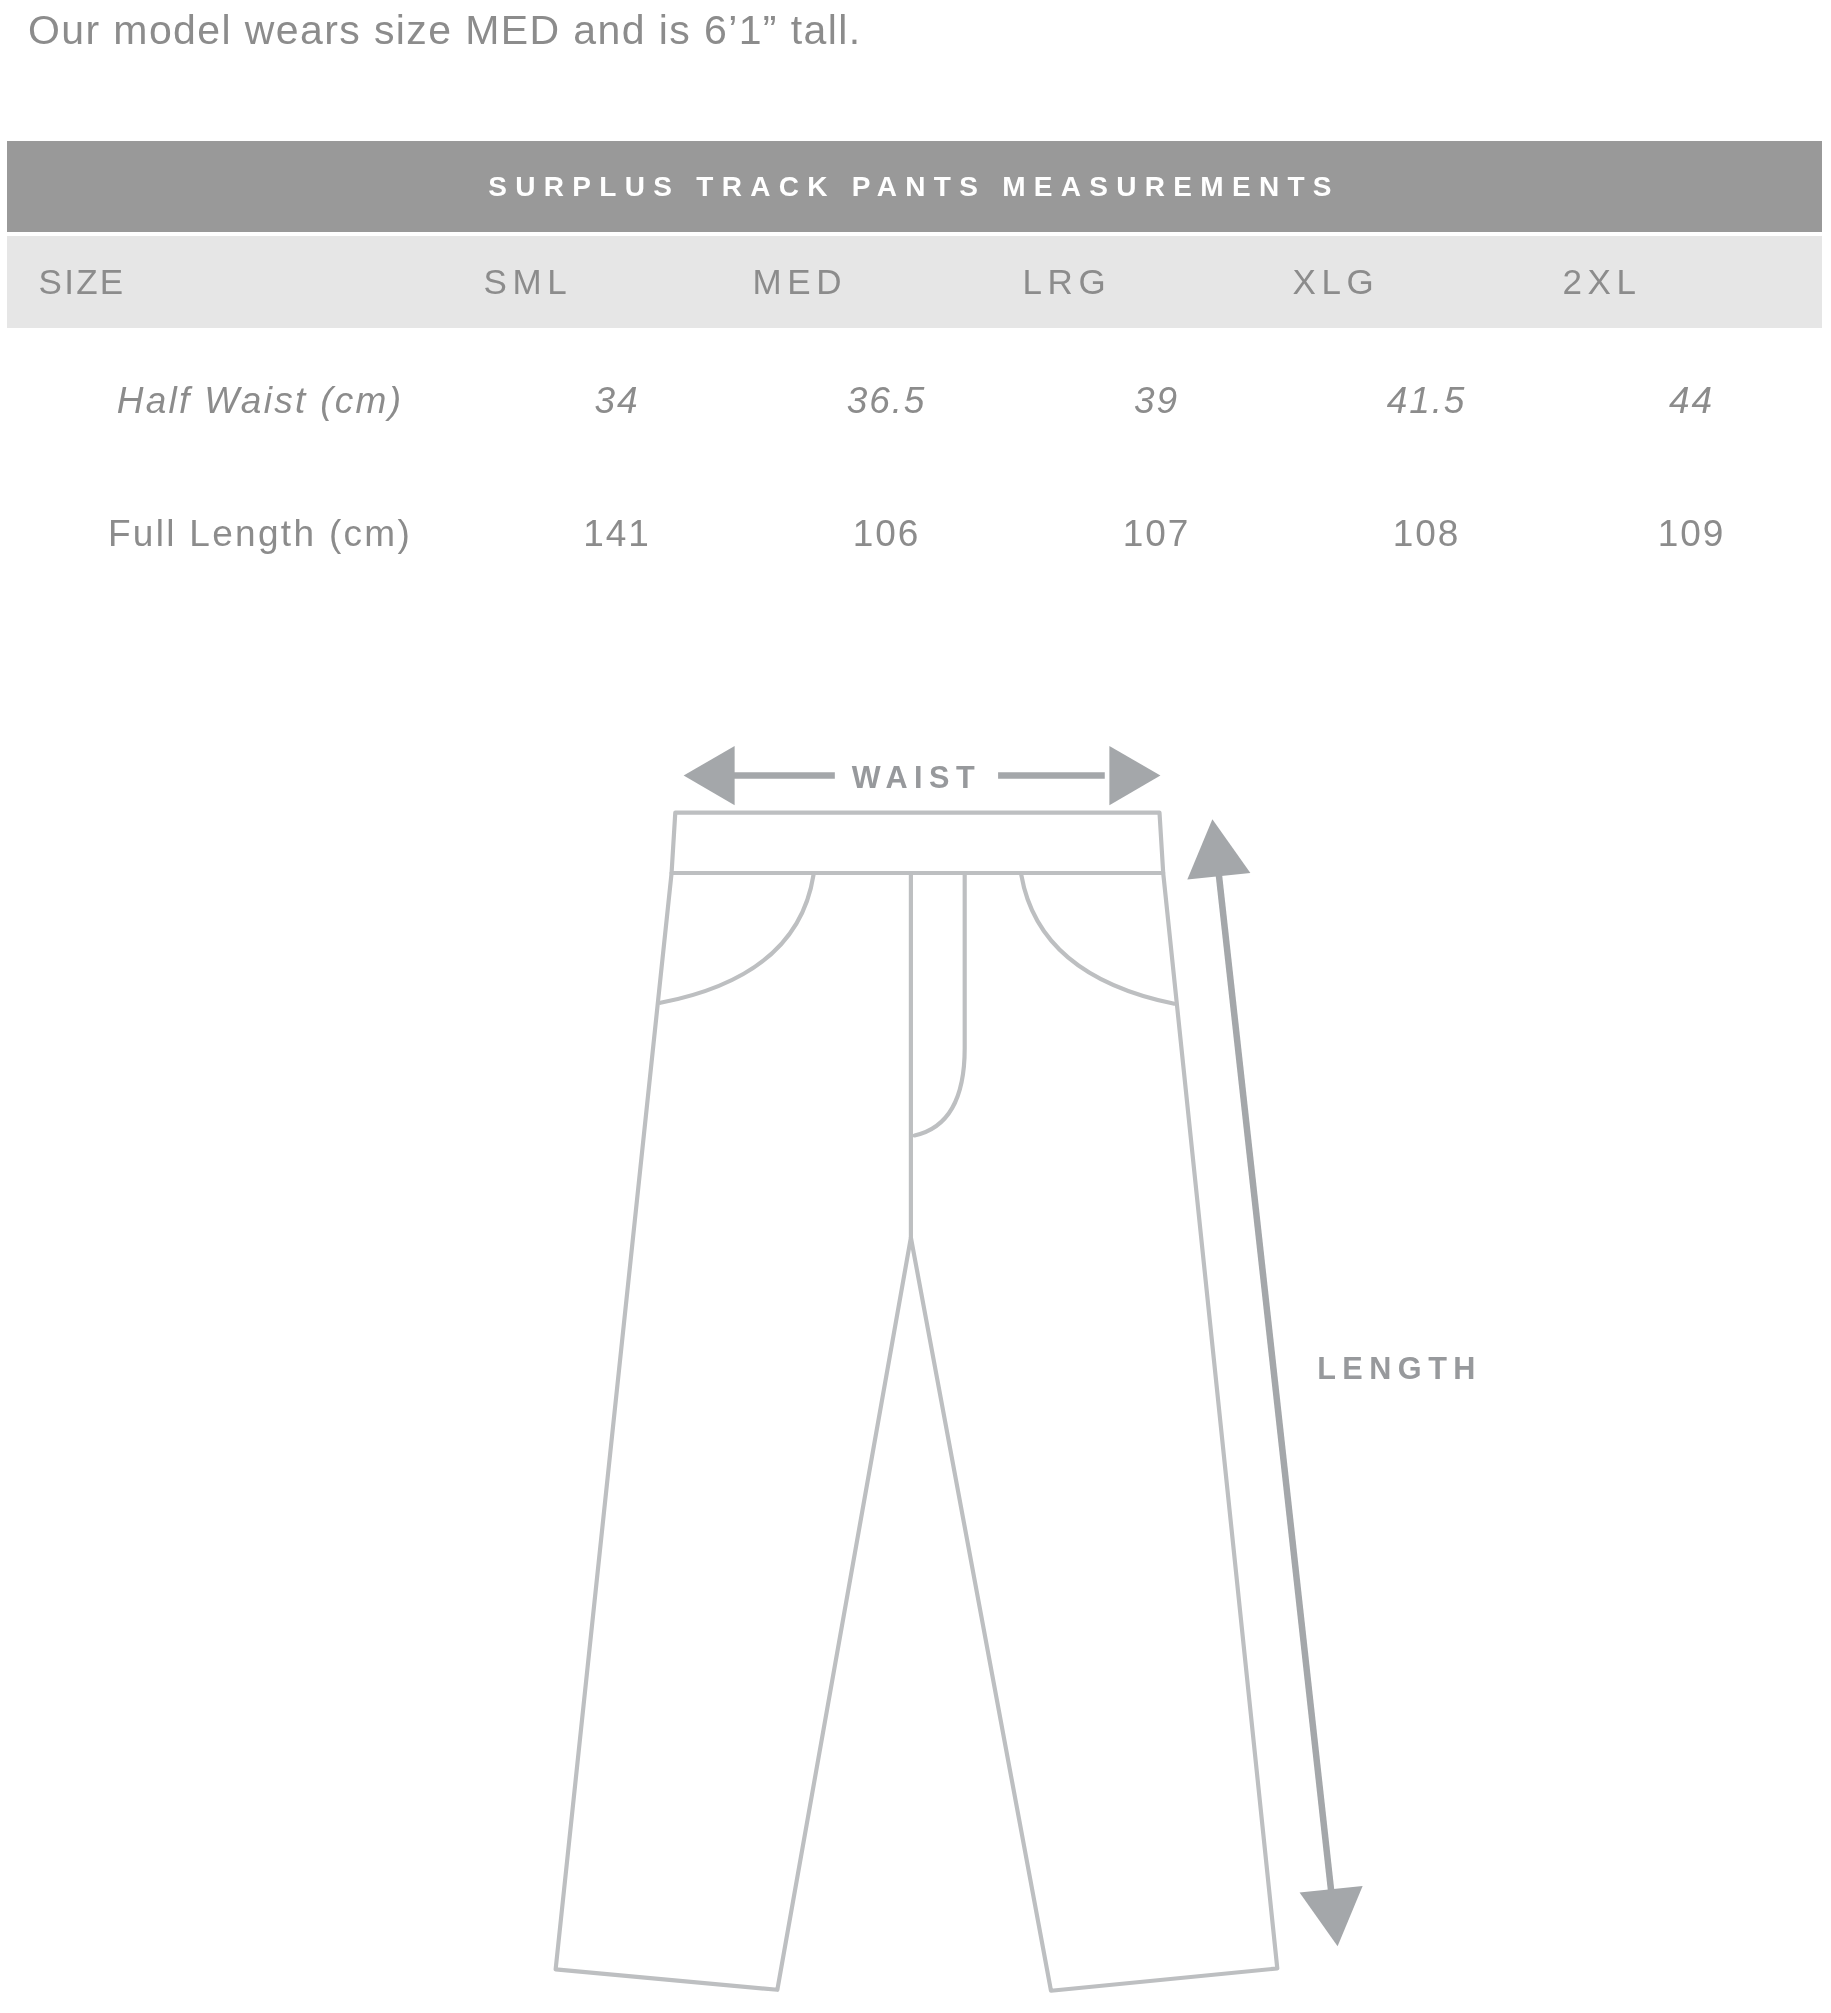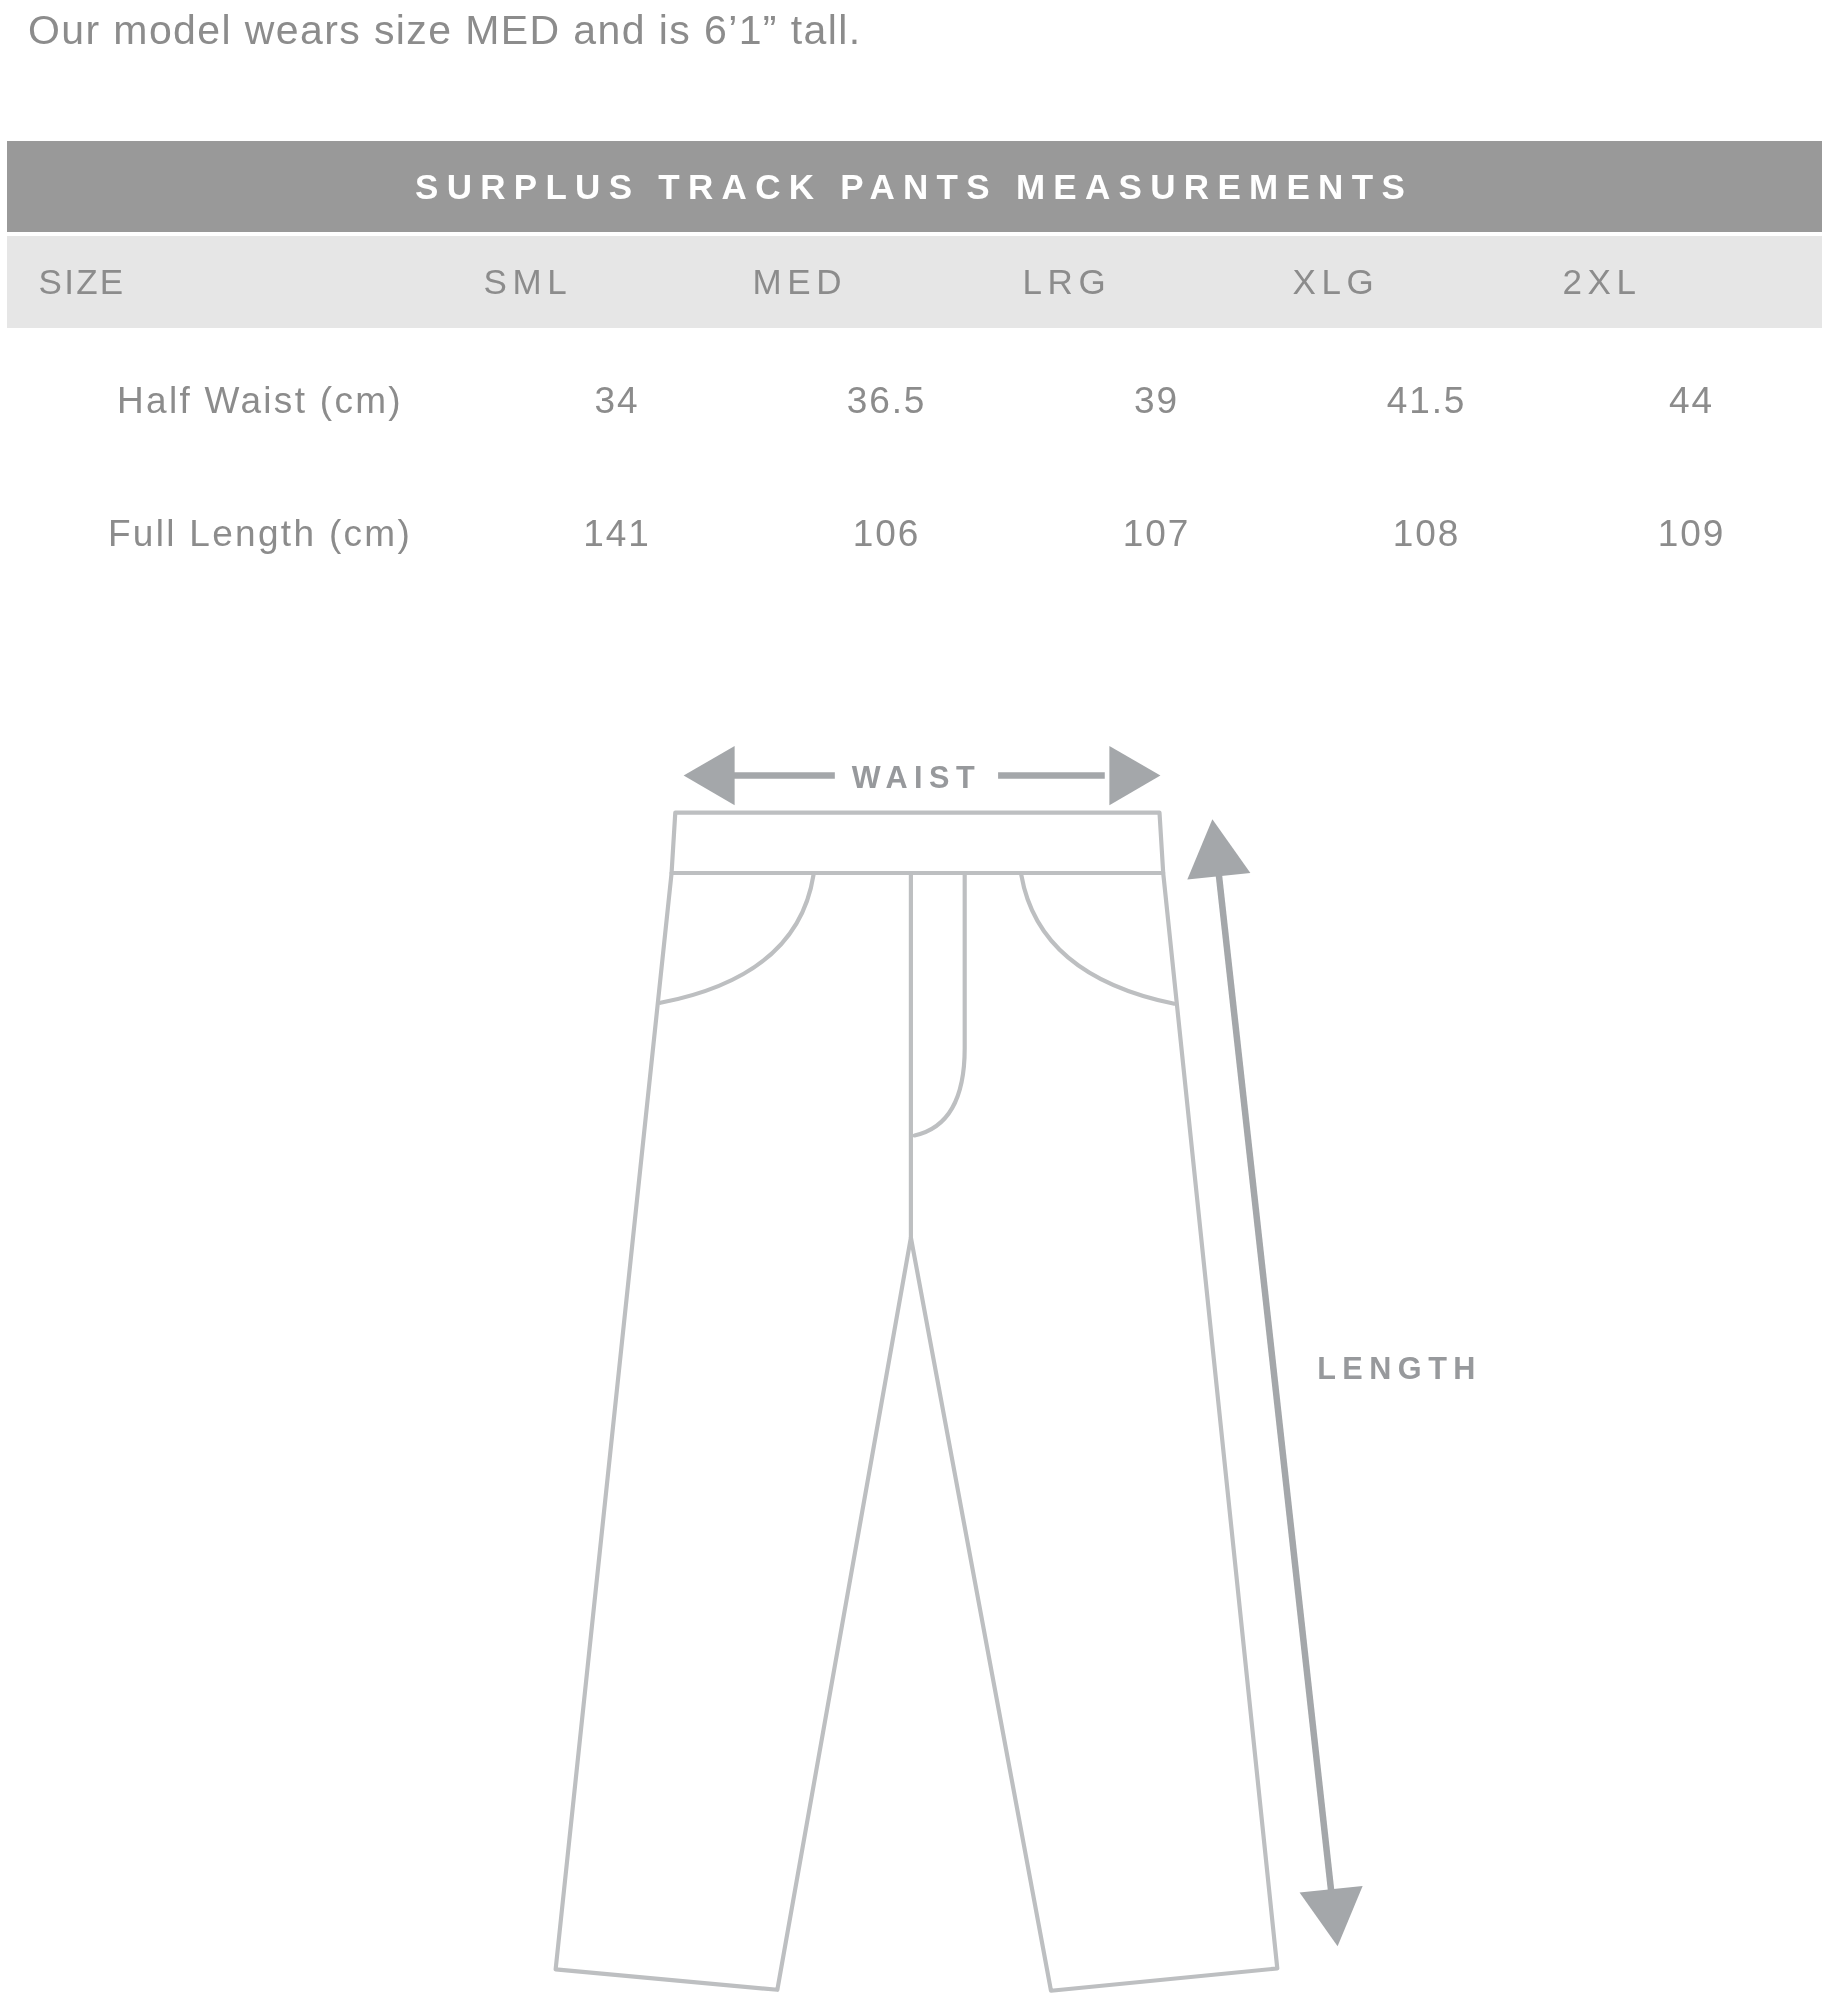--- a/index.html
+++ b/index.html
@@ -43,21 +43,21 @@
   table.size-table col.c-med  { width: 270px; }
   table.size-table col.c-lrg  { width: 270px; }
   table.size-table col.c-xlg  { width: 270px; }
   table.size-table col.c-2xl  { width: 260px; }
 
   tr.title-row th {
     height: 89px;
     background: #999999;
     border-bottom: 4.6px solid #ffffff;
     color: #ffffff;
-    font-size: 35px;
+    font-size: 28px;
     font-weight: bold;
     letter-spacing: 8.3px;
     text-align: center;
     vertical-align: middle;
   }
   tr.size-row td {
     height: 90px;
     background: #e6e6e6;
     color: #8c8c8c;
     font-size: 35px;
@@ -66,21 +66,21 @@
     vertical-align: middle;
   }
   tr.data-row td {
     background: #ffffff;
     color: #8c8c8c;
     font-size: 37px;
     letter-spacing: 1.9px;
     text-align: center;
     vertical-align: middle;
   }
-  tr.data-row.row-a td { height: 144px; }
+  tr.data-row.row-a td { height: 144px; font-style: italic; }
   tr.data-row.row-b td { height: 118px; }
   td.row-label, th.row-label {
     text-align: right;
     padding-left: 32px;
     letter-spacing: 2.3px !important;
   }
 
   
   .section-heading {
     position: absolute;

